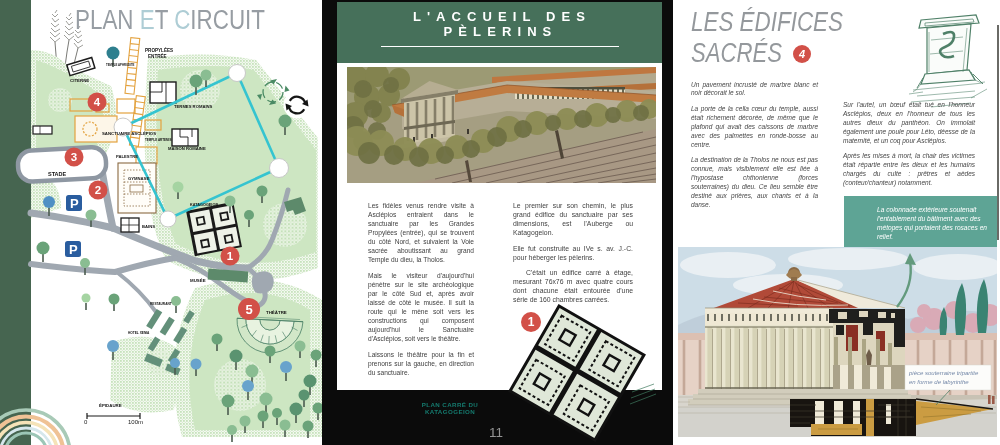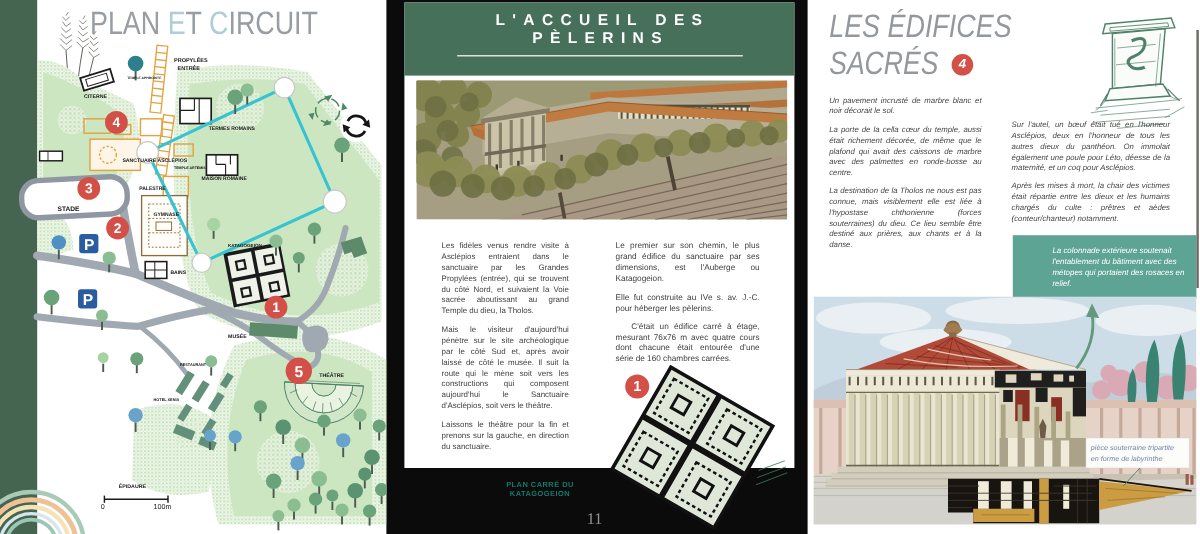--- a/index.html
+++ b/index.html
@@ -566,21 +566,21 @@
 </g>
 </g>
 <g stroke="#3f7a5e" stroke-width="0.7" fill="none">
 <path d="M135 135 l22 -8 M134 141 l24 -9 M133 147 l26 -10"></path>
 </g>
 </svg>
 </div>
 
 <div class="abs" style="left:53px;top:399px;width:120px;text-align:center;color:#157a6e;font-size:6.2px;font-weight:bold;letter-spacing:0.4px;">PLAN  CARRÉ   DU<br>KATAGOGEION</div>
 
-<div class="abs" style="left:152px;top:423px;color:#939393;font-size:13.5px;font-family:Liberation Serif, serif;">11</div>
+<div class="abs" style="left:152px;top:423px;color:#939393;font-size:13.5px;">11</div>
 </div>
 
 <div class="panel" id="pR">
 
 <svg class="abs" style="left:0;top:0;" width="327" height="70" xmlns="http://www.w3.org/2000/svg">
 <text x="18" y="31" font-size="27" fill="#94989c" font-family="Liberation Sans,sans-serif" textLength="152" lengthAdjust="spacingAndGlyphs">LES ÉDIFICES</text>
 <text x="18" y="62" font-size="27" fill="#94989c" font-family="Liberation Sans,sans-serif" textLength="91" lengthAdjust="spacingAndGlyphs">SACRÉS</text>
 </svg>
 
 <div class="abs" style="left:120px;top:45px;width:18px;height:18px;border-radius:50%;background:#d25048;color:#fff;font-weight:bold;font-size:11px;text-align:center;line-height:18px;">4</div>

